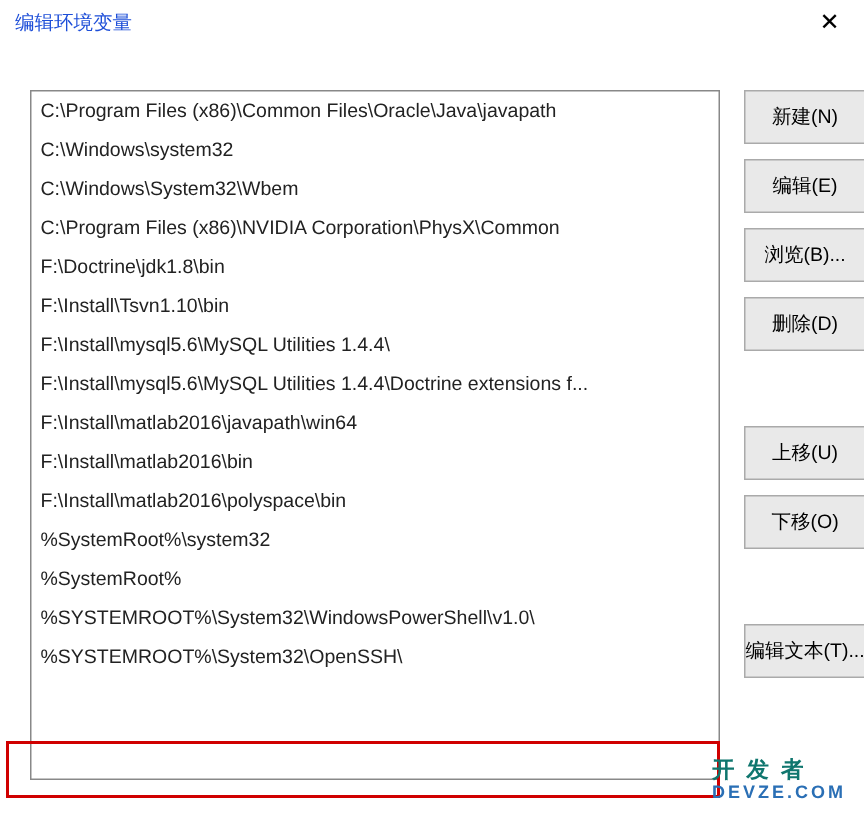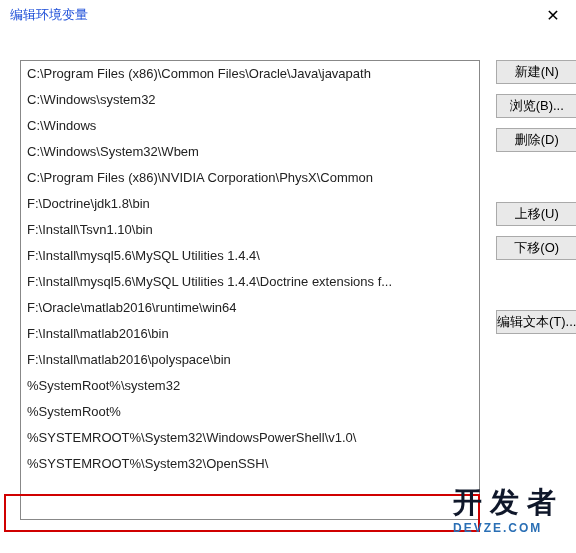--- a/index.html
+++ b/index.html
@@ -72,21 +72,21 @@
       font-size: 13px;
     }
     .button-col {
       display: flex;
       flex-direction: column;
       gap: 10px;
       width: 88px;
     }
     .btn-spacer { height: 30px; }
     .win-button {
-      height: 24px;
+      height: 36px;
       border: 1px solid #aaa;
       background: #e9e9e9;
       font-size: 13px;
       white-space: nowrap;
       display: flex;
       align-items: center;
       justify-content: center;
       cursor: default;
     }
     .highlight-box {
@@ -98,23 +98,23 @@
       height: 38px;
       pointer-events: none;
     }
     .watermark {
       position: absolute;
       right: 12px;
       bottom: 18px;
       pointer-events: none;
     }
     .wm-cn {
-      font-size: 29px;
+      font-size: 15px;
       font-weight: bold;
-      color: #0f172a;
+      color: #0f766e;
       letter-spacing: 8px;
       font-family: "SimHei","Microsoft YaHei",sans-serif;
     }
     .wm-en {
       font-size: 12px;
       font-weight: bold;
       color: #2a6fb5;
       letter-spacing: 2px;
       margin-top: -2px;
     }
@@ -127,38 +127,38 @@
   <div class="close-btn">
     <span>✕</span>
   </div>
 </div>
 
 <div class="content">
   <div class="listbox-wrap">
     <div class="listbox" id="listbox">
         <div class="list-item">C:\Program Files (x86)\Common Files\Oracle\Java\javapath</div>
         <div class="list-item">C:\Windows\system32</div>
-        <div class="list-item">C:\Windows</div>
         <div class="list-item">C:\Windows\System32\Wbem</div>
         <div class="list-item">C:\Program Files (x86)\NVIDIA Corporation\PhysX\Common</div>
         <div class="list-item">F:\Doctrine\jdk1.8\bin</div>
         <div class="list-item">F:\Install\Tsvn1.10\bin</div>
         <div class="list-item">F:\Install\mysql5.6\MySQL Utilities 1.4.4\</div>
         <div class="list-item">F:\Install\mysql5.6\MySQL Utilities 1.4.4\Doctrine extensions f...</div>
-        <div class="list-item">F:\Oracle\matlab2016\runtime\win64</div>
+        <div class="list-item">F:\Install\matlab2016\javapath\win64</div>
         <div class="list-item">F:\Install\matlab2016\bin</div>
         <div class="list-item">F:\Install\matlab2016\polyspace\bin</div>
         <div class="list-item">%SystemRoot%\system32</div>
         <div class="list-item">%SystemRoot%</div>
         <div class="list-item">%SYSTEMROOT%\System32\WindowsPowerShell\v1.0\</div>
         <div class="list-item">%SYSTEMROOT%\System32\OpenSSH\</div>
       </div>
   </div>
   <div class="button-col">
     <div class="win-button">新建(N)</div>
+    <div class="win-button">编辑(E)</div>
     <div class="win-button">浏览(B)...</div>
     <div class="win-button">删除(D)</div>
     <div class="btn-spacer"></div>
     <div class="win-button">上移(U)</div>
     <div class="win-button">下移(O)</div>
     <div class="btn-spacer"></div>
     <div class="win-button">编辑文本(T)...</div>
   </div>
 </div>
 

